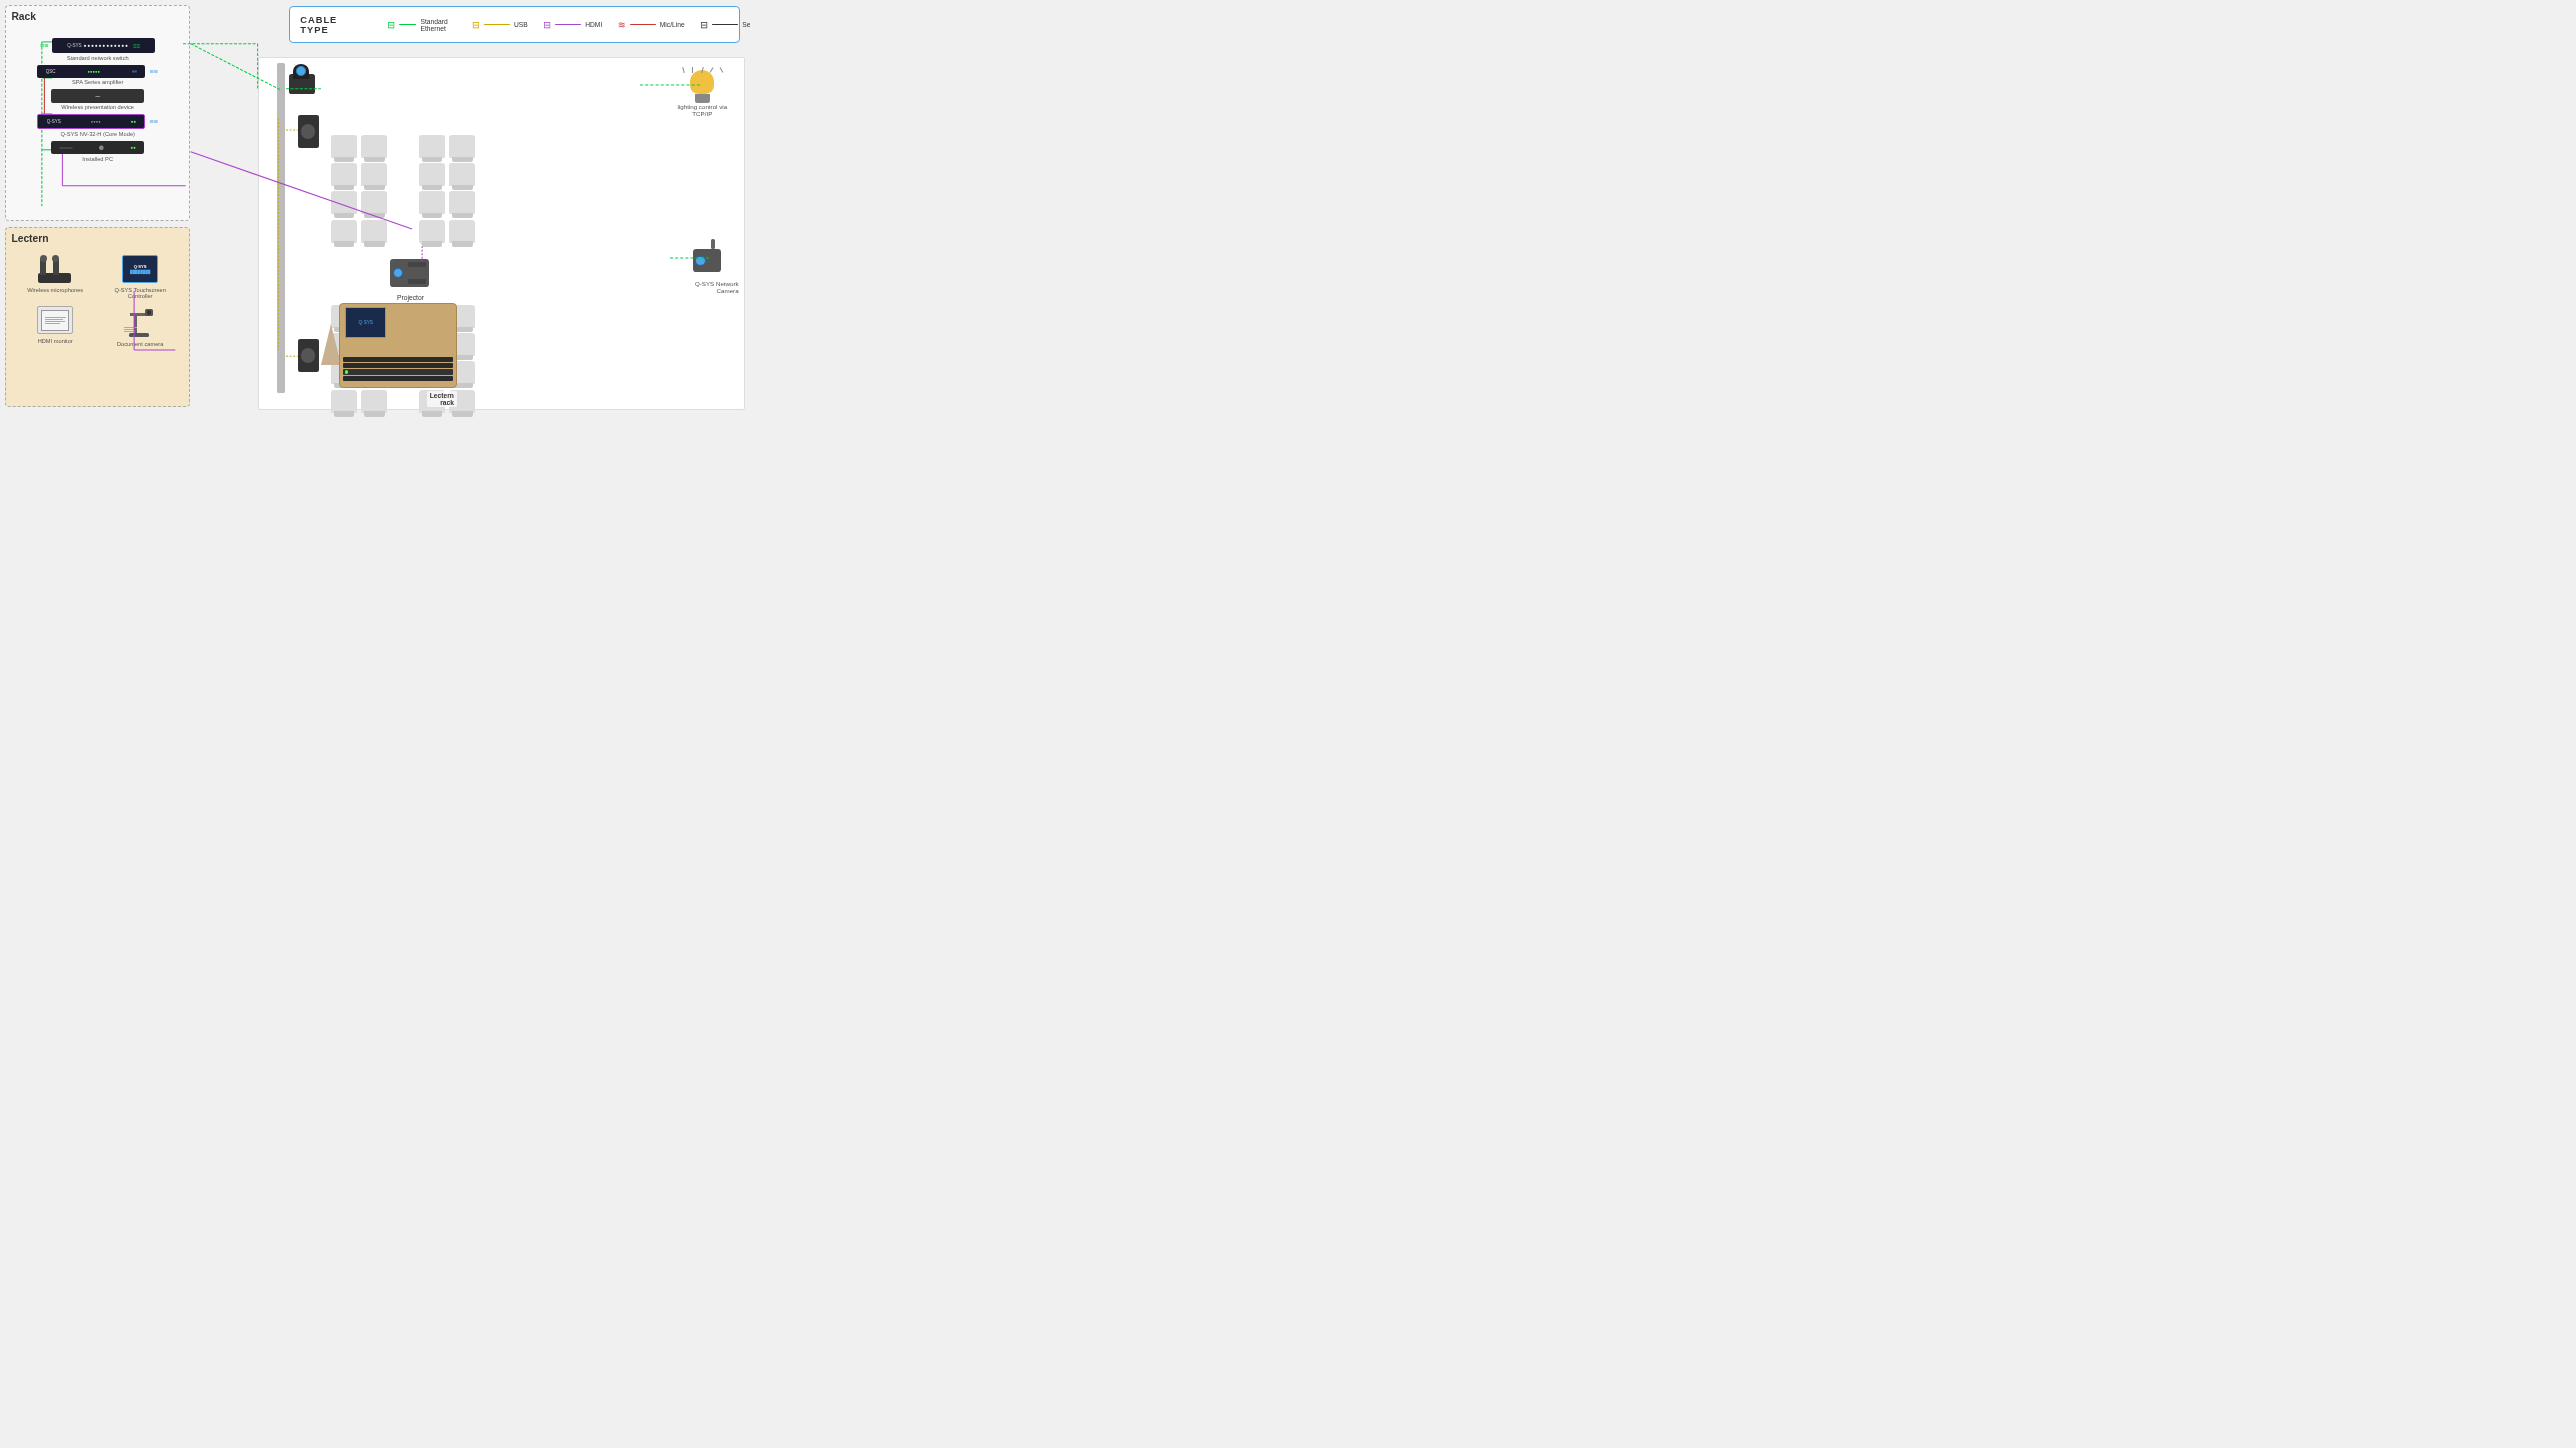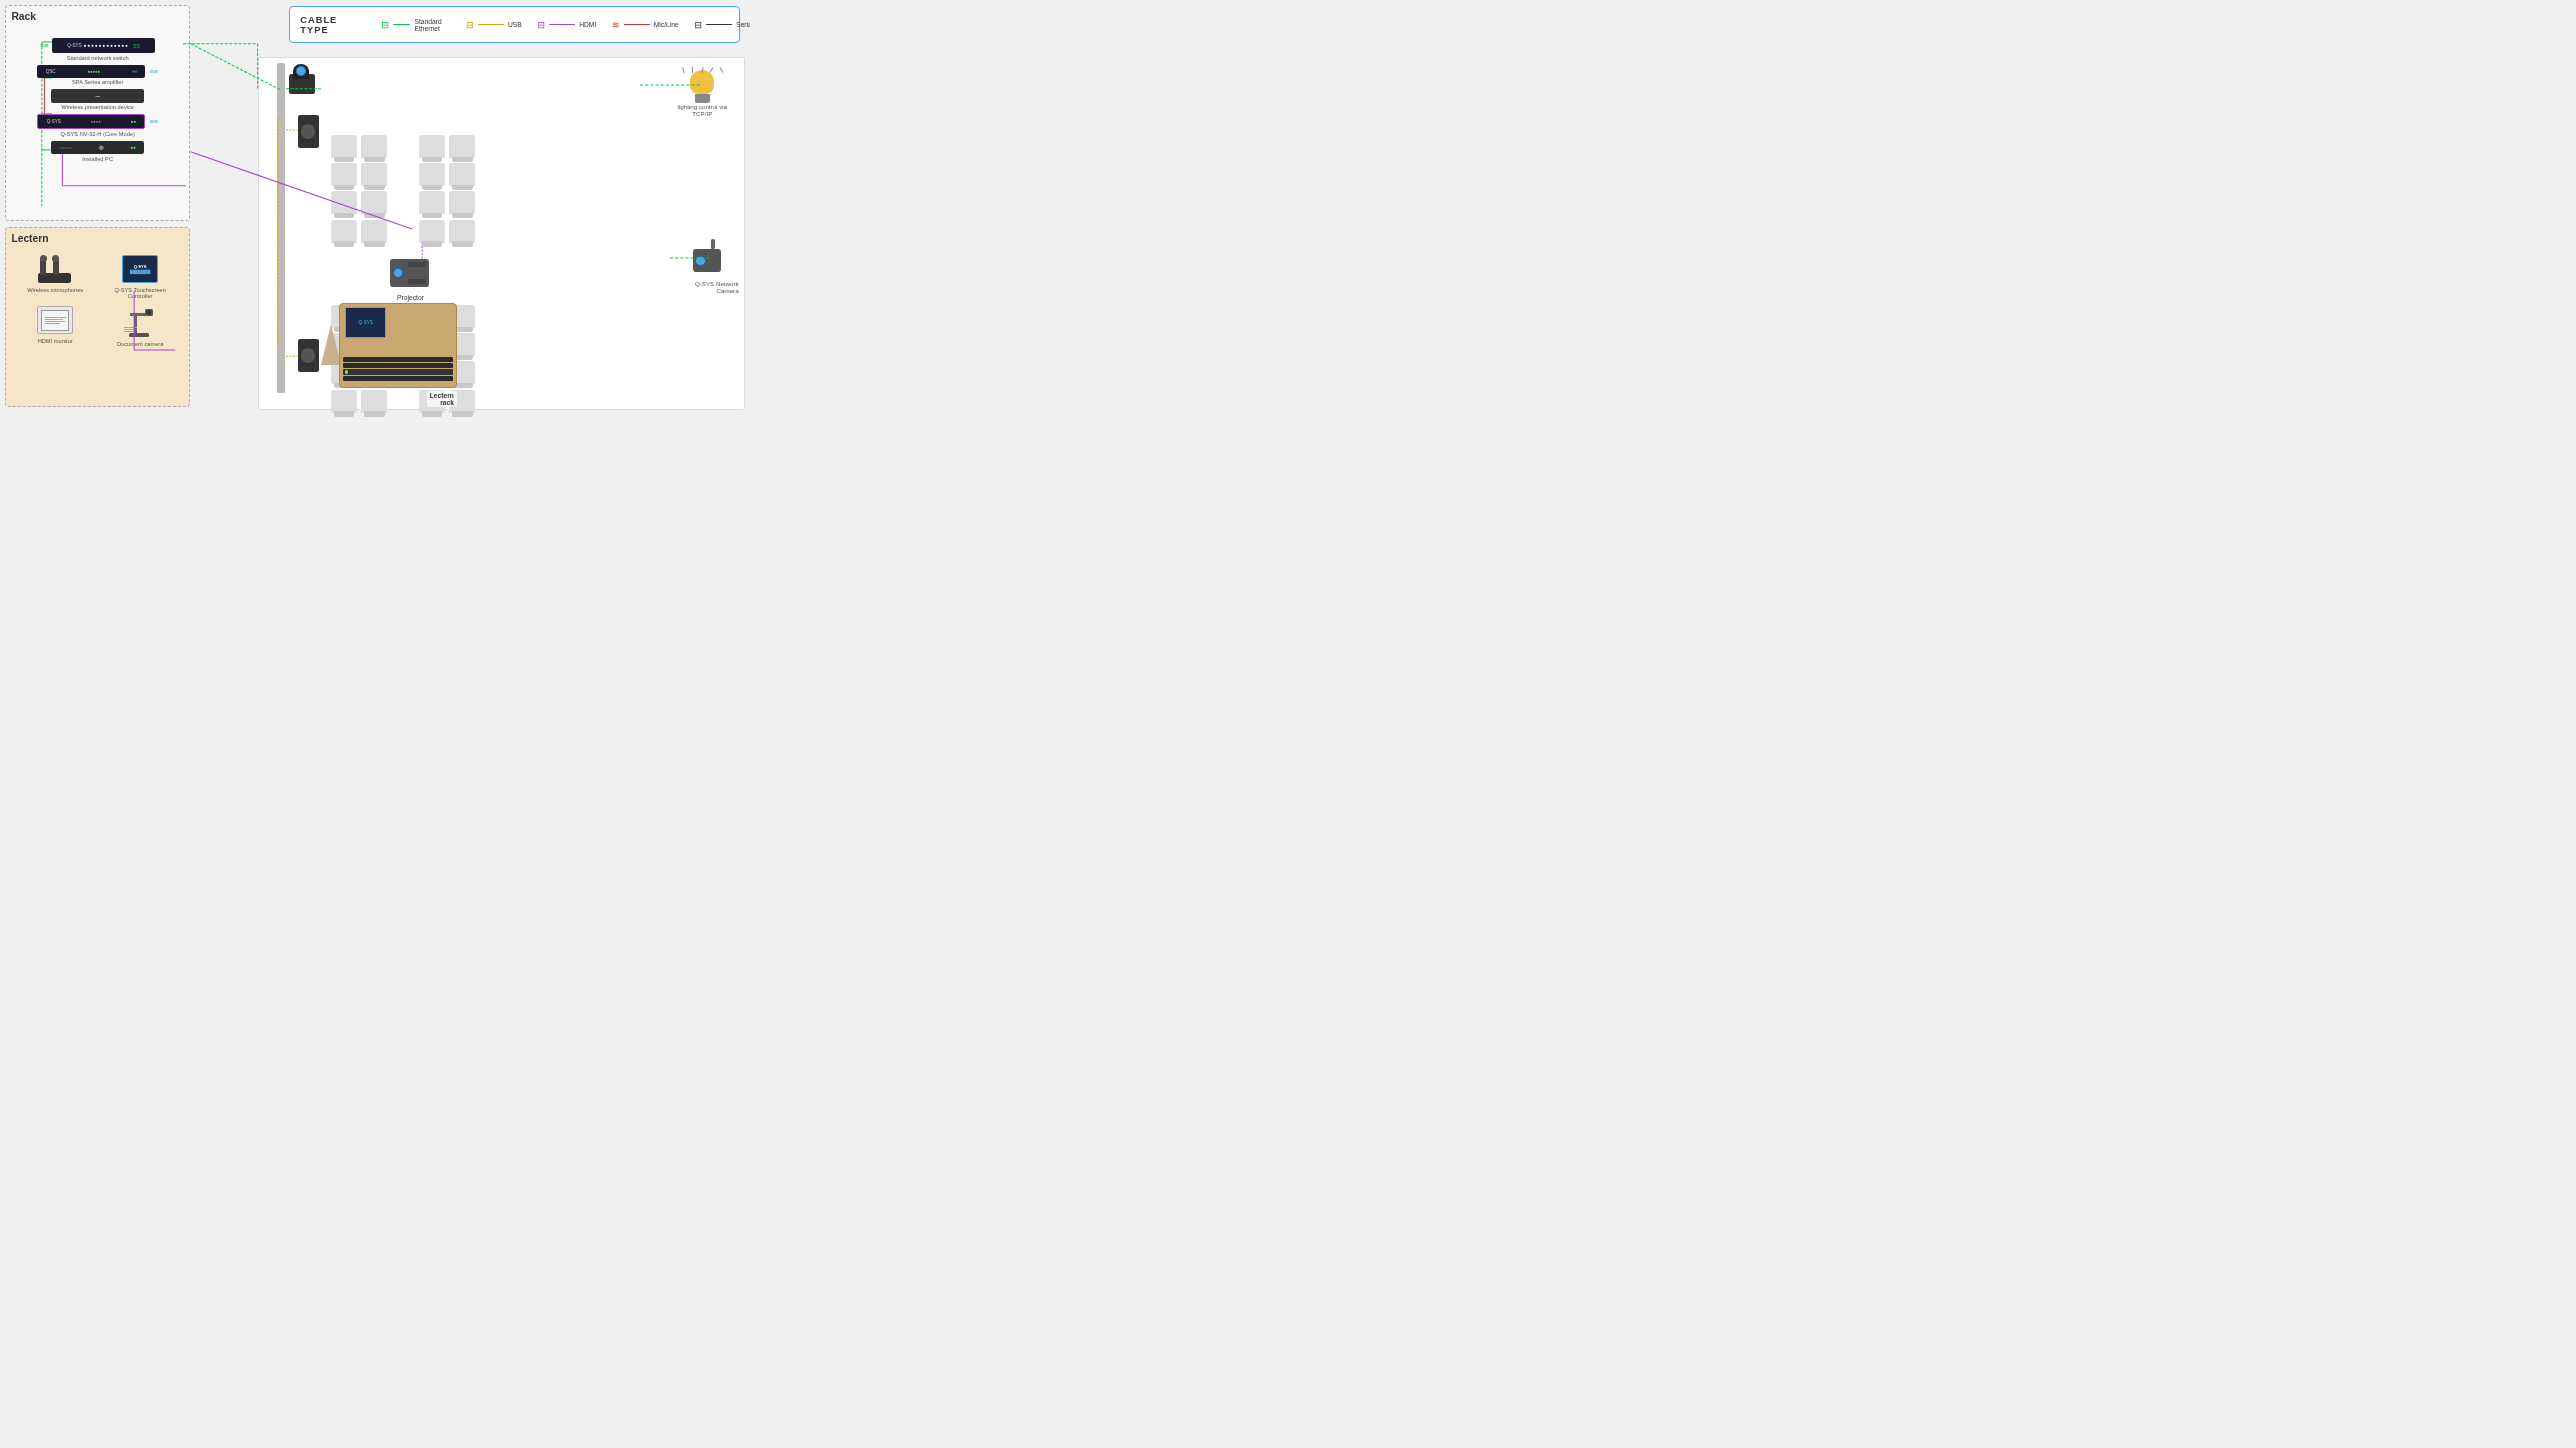--- a/index.html
+++ b/index.html
@@ -25,21 +25,21 @@
       display: flex;
       align-items: center;
       padding: 0 10.3px;
       gap: 15.5px;
     }
     .legend-title {
       font-size: 9.3px;
       font-weight: bold;
       letter-spacing: 1px;
       color: #333;
-      margin-right: 13px;
+      margin-right: 19px;
     }
     .legend-divider {
       width: 1px;
       height: 20.6px;
       background: #ccc;
     }
     .legend-item {
       display: flex;
       align-items: center;
       gap: 4.1px;

